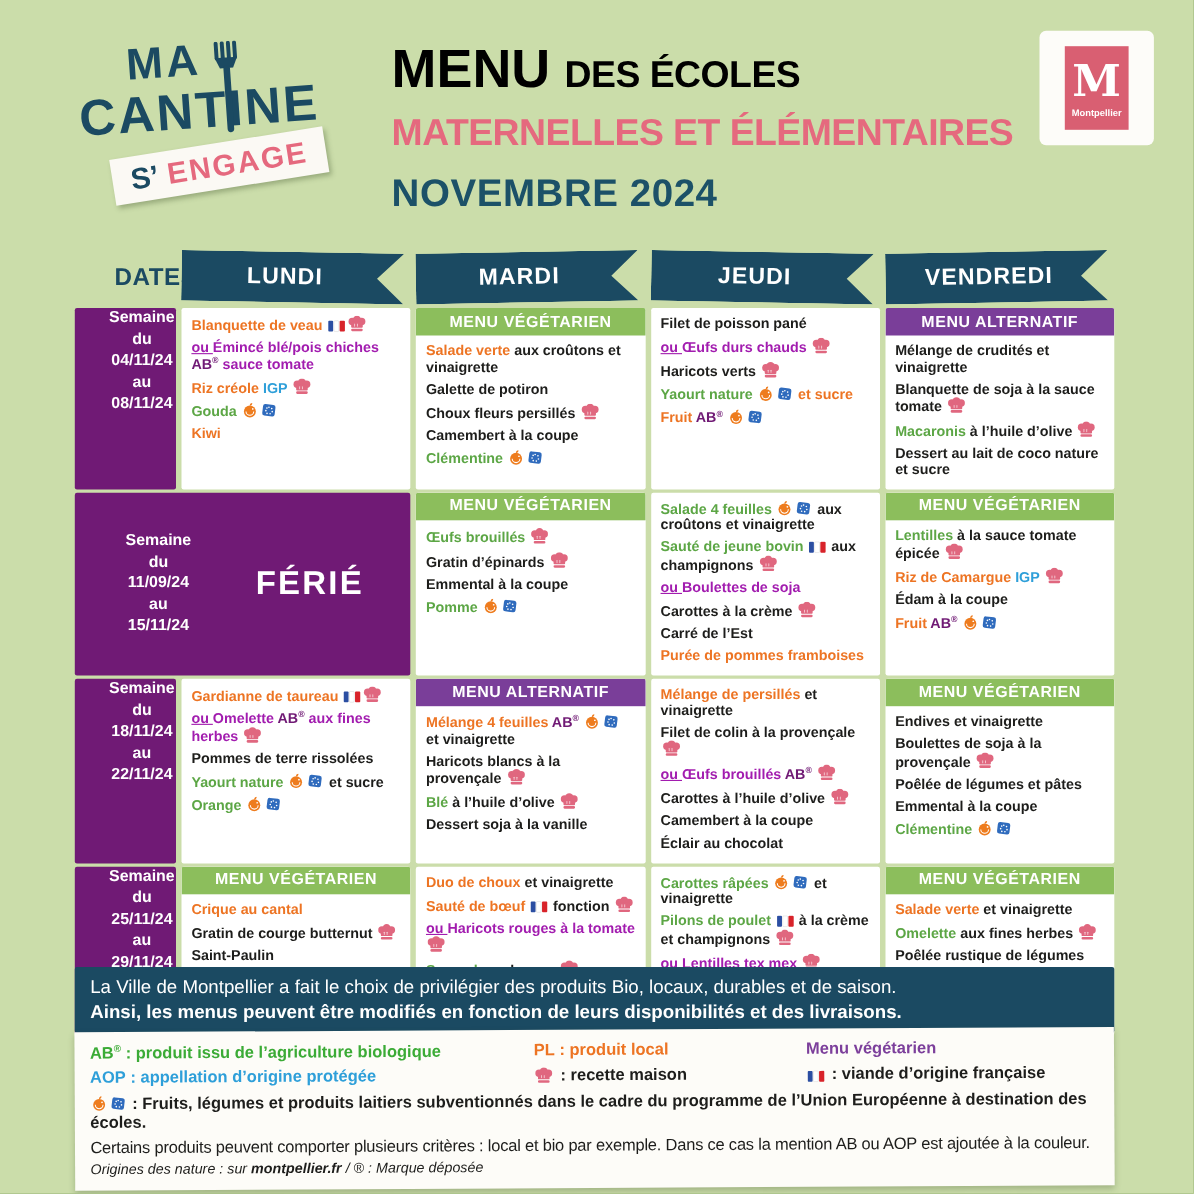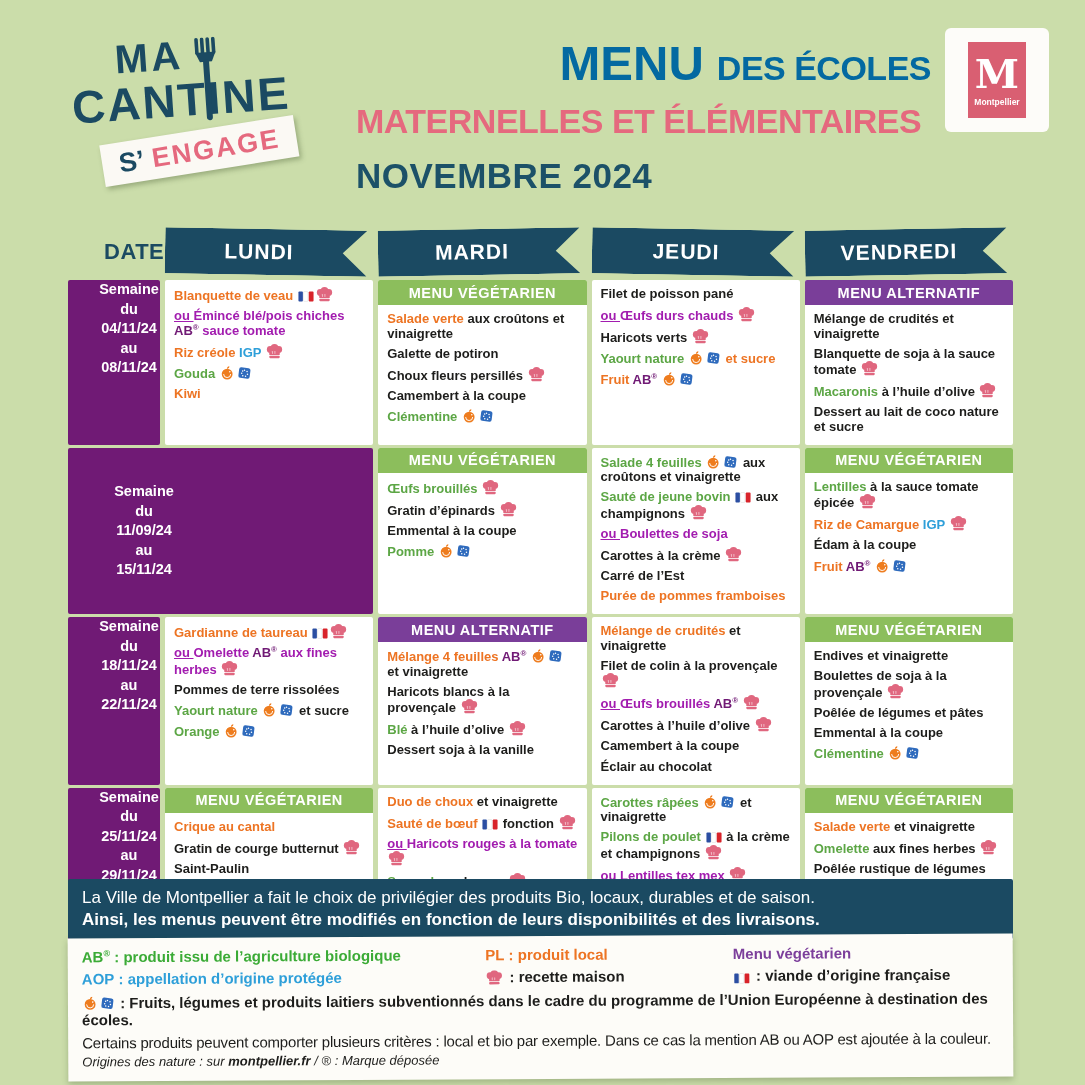--- a/index.html
+++ b/index.html
@@ -11,21 +11,21 @@
   .logo-ma{display:block;margin-left:46px;font-size:40px;font-weight:700;color:#1B4A62;letter-spacing:3px;line-height:1;}
   .logo-cantine-word{position:relative;display:block;font-size:46px;font-weight:700;color:#1B4A62;letter-spacing:2px;line-height:1;margin-top:2px;}
   .logo-fork{position:absolute;left:126px;top:-38px;}
   .logo-ribbon{position:relative;margin:8px 0 0 26px;width:196px;height:42px;background:#FBF9F4;
       transform:rotate(-5deg);display:flex;align-items:center;justify-content:center;
       box-shadow:2px 3px 5px rgba(60,80,40,.35);}
   .logo-s{font-size:27px;font-weight:700;color:#1B4A62;margin-right:8px;}
   .logo-engage{font-size:27px;font-weight:700;color:#E5697E;letter-spacing:2px;}
 
   .title-block{position:absolute;left:356px;top:40px;width:575px;}
-  .title-line1{display:flex;align-items:baseline;gap:13px;color:#0369a1;justify-content:flex-end;}
+  .title-line1{display:flex;align-items:baseline;gap:13px;color:#000000;}
   .title-menu{font-size:49px;font-weight:700;letter-spacing:0;line-height:.95;}
   .title-rest{font-size:34px;font-weight:700;letter-spacing:-.5px;}
   .title-line2{font-size:34px;font-weight:700;color:#E5697E;letter-spacing:-.5px;margin-top:16px;line-height:1.05;}
   .title-month{font-size:35px;font-weight:700;color:#1C5168;margin-top:16px;letter-spacing:.5px;}
 
   .logo-montpellier{position:absolute;right:36px;top:28px;width:104px;height:104px;background:#FDFCF9;
       border-radius:6px;display:flex;align-items:center;justify-content:center;}
   .mtp-inner{width:58px;height:76px;background:#D95F72;display:flex;flex-direction:column;align-items:center;justify-content:center;}
   .mtp-m{font-family:"DejaVu Serif","Liberation Serif",serif;font-size:40px;font-weight:700;color:#fff;line-height:1;}
   .mtp-name{font-size:8.5px;font-weight:700;color:#fff;margin-top:3px;}
@@ -332,20 +332,21 @@
         </div>
         <div class="week-row" style="min-height: 146px;">
           <div class="cell-dates ferie-cell" style="grid-column: 1 / span 2;">
             <div class="dates-col">
               <div>Semaine</div>
               <div>du</div>
               <div>11/09/24</div>
               <div>au</div>
               <div>15/11/24</div>
             </div>
+            <div class="ferie-label">FÉRIÉ</div>
           </div>
           <div class="cell-day">
             <div class="menu-header veg">MENU VÉGÉTARIEN</div>
             <div class="cell-body">
               <div class="menu-line"><span class="c-green">Œufs brouillés </span><span class="icon icon-chef-hat"><svg viewBox="0 0 20 17" xmlns="http://www.w3.org/2000/svg">
                     <g fill="#E0677F">
                       <circle cx="5" cy="6" r="4"></circle>
                       <circle cx="10" cy="4.4" r="4.6"></circle>
                       <circle cx="15" cy="6" r="4"></circle>
                       <rect x="3.8" y="6" width="12.4" height="6.6" rx="1"></rect>
@@ -594,21 +595,21 @@
                       <rect x="3.8" y="13.5" width="12.4" height="2.8" rx="1.2"></rect>
                     </g>
                     <rect x="7" y="8" width="1" height="3.4" rx=".5" fill="#fff" opacity=".65"></rect>
                     <rect x="10" y="8" width="1" height="3.4" rx=".5" fill="#fff" opacity=".65"></rect>
                   </svg></span></div>
               <div class="menu-line"><span class="c-black">Dessert soja à la vanille</span></div>
             </div>
           </div>
           <div class="cell-day">
             <div class="cell-body">
-              <div class="menu-line"><span class="c-orange">Mélange de crudités </span><span class="c-black">et vinaigrette</span></div>
+              <div class="menu-line"><span class="c-orange">Mélange de persillés </span><span class="c-black">et vinaigrette</span></div>
               <div class="menu-line"><span class="c-black">Filet de colin à la provençale </span><span class="icon icon-chef-hat"><svg viewBox="0 0 20 17" xmlns="http://www.w3.org/2000/svg">
                     <g fill="#E0677F">
                       <circle cx="5" cy="6" r="4"></circle>
                       <circle cx="10" cy="4.4" r="4.6"></circle>
                       <circle cx="15" cy="6" r="4"></circle>
                       <rect x="3.8" y="6" width="12.4" height="6.6" rx="1"></rect>
                       <rect x="3.8" y="13.5" width="12.4" height="2.8" rx="1.2"></rect>
                     </g>
                     <rect x="7" y="8" width="1" height="3.4" rx=".5" fill="#fff" opacity=".65"></rect>
                     <rect x="10" y="8" width="1" height="3.4" rx=".5" fill="#fff" opacity=".65"></rect>

